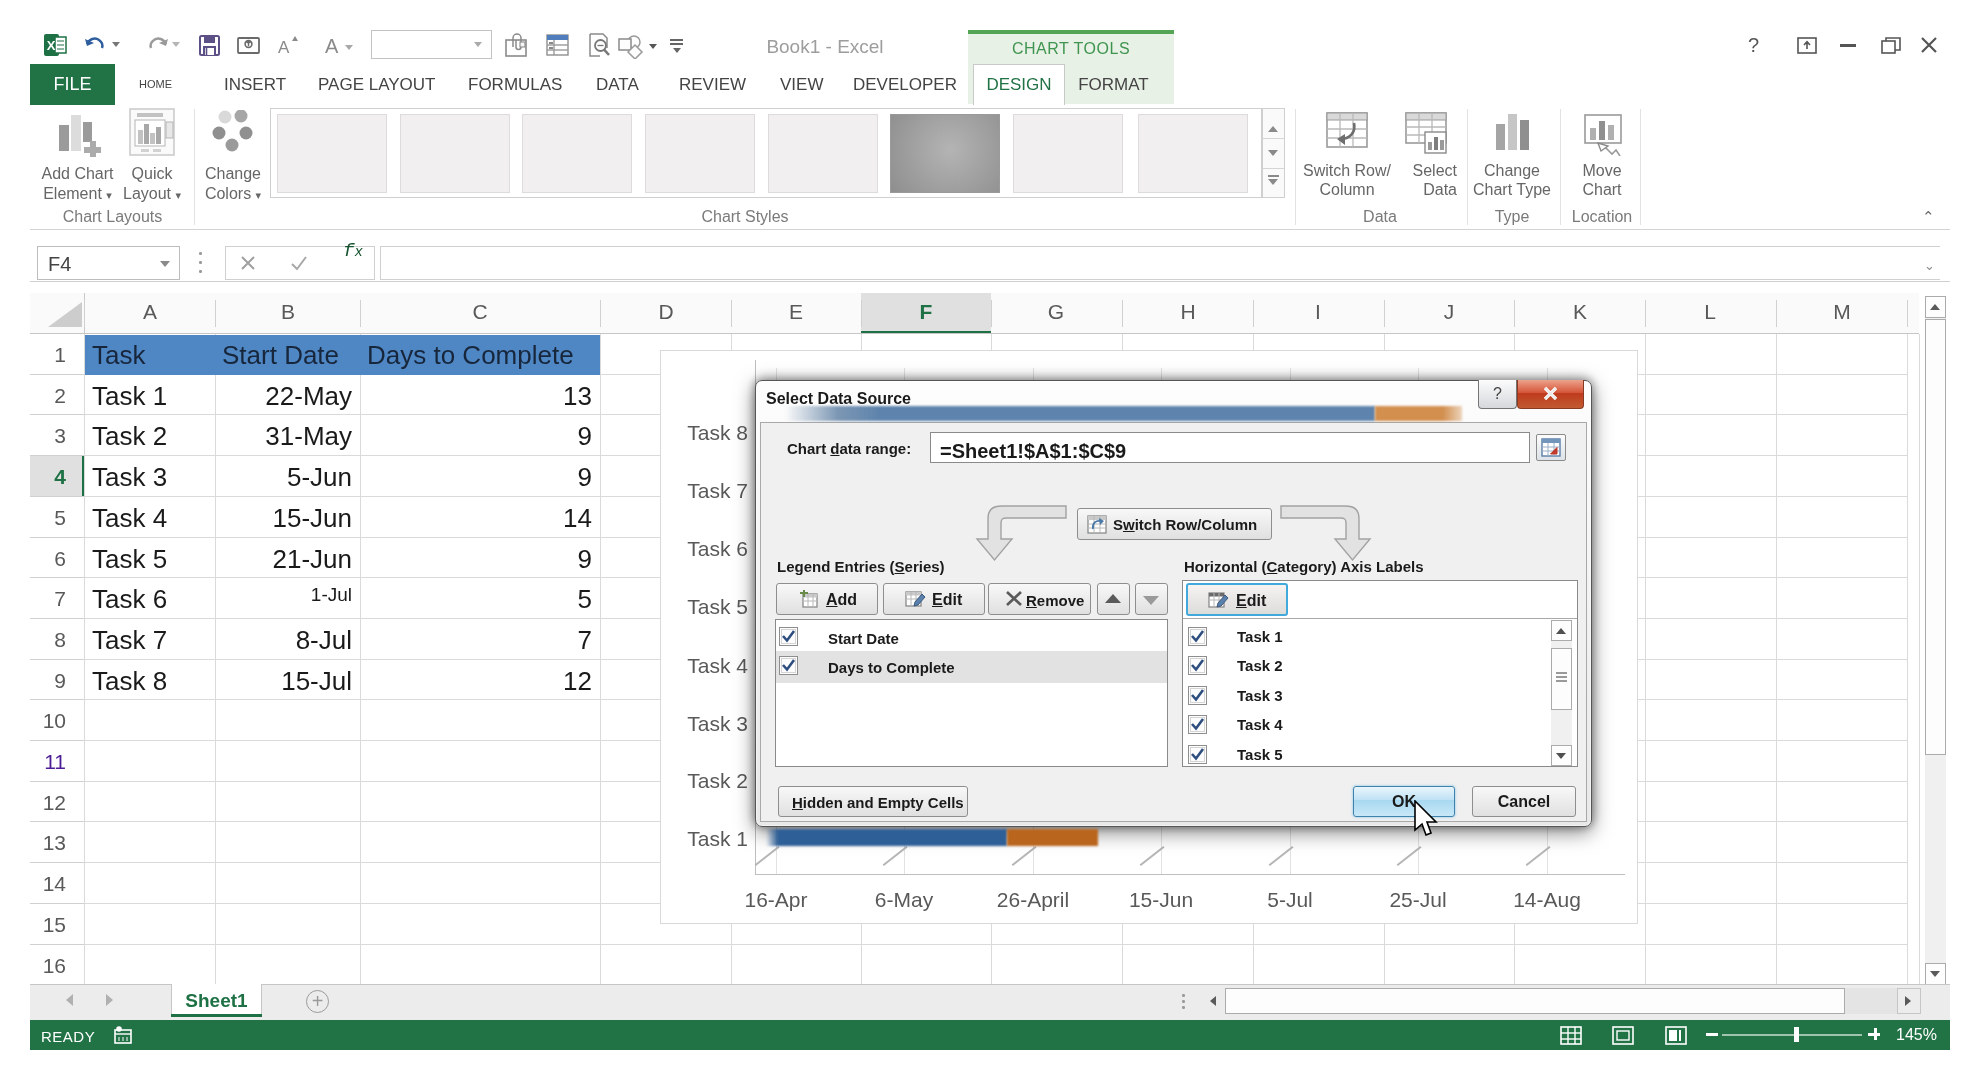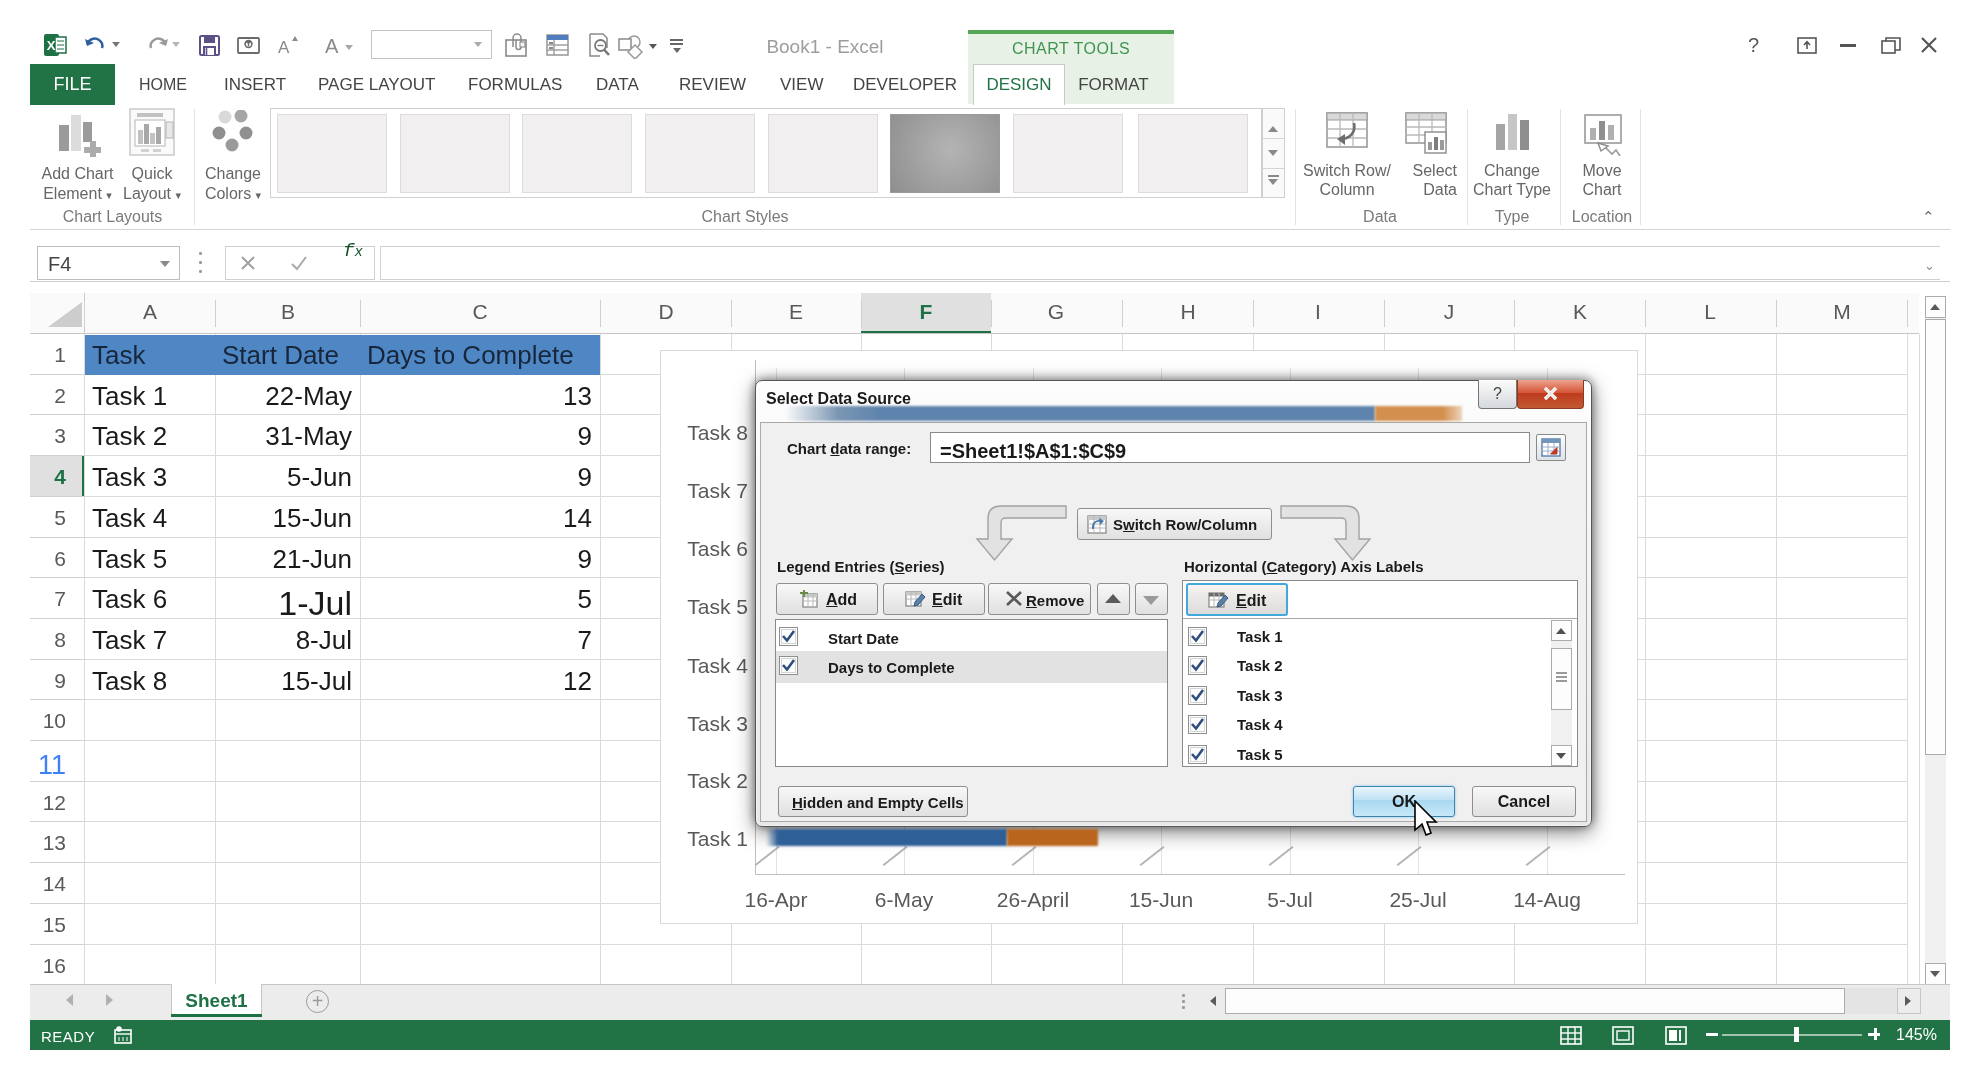--- a/index.html
+++ b/index.html
@@ -89,21 +89,21 @@
 <path d="M5 4 L5 1 L19 1 L19 13 L14 13" fill="none" stroke="#555" stroke-width="1.6"></path>
   </svg>
 <svg class="a" style="left:1920px;top:36px" width="18" height="18" viewBox="0 0 18 18">
 <path d="M2 2 L16 16 M16 2 L2 16" stroke="#555" stroke-width="2.2"></path>
   </svg>
 <div class="a" style="left:30px;top:64px;width:1920px;height:41px;background:#fff;"></div>
 <div class="a" style="left:968px;top:30px;width:206px;height:4px;background:#55a556;"></div>
 <div class="a" style="left:968px;top:34px;width:206px;height:70px;background:#e8f1e5;"></div>
 <div class="a" style="left:968px;top:40px;width:206px;text-align:center;font-size:16px;letter-spacing:0.5px;color:#3f9550;">CHART TOOLS</div>
 <div class="a" style="left:30px;top:64px;width:85px;height:41px;background:#217346;color:#fff;font-size:18px;text-align:center;line-height:41px;">FILE</div>
-<div class="a" style="left:139px;top:64px;height:41px;line-height:41px;font-size:16px;color:#444;">HOME</div>
+<div class="a" style="left:139px;top:64px;height:41px;line-height:41px;font-size:11px;color:#444;">HOME</div>
 <div class="a" style="left:224px;top:64px;height:41px;line-height:41px;font-size:17px;color:#444;">INSERT</div>
 <div class="a" style="left:318px;top:64px;height:41px;line-height:41px;font-size:17px;color:#444;">PAGE LAYOUT</div>
 <div class="a" style="left:468px;top:64px;height:41px;line-height:41px;font-size:17px;color:#444;">FORMULAS</div>
 <div class="a" style="left:596px;top:64px;height:41px;line-height:41px;font-size:17px;color:#444;">DATA</div>
 <div class="a" style="left:679px;top:64px;height:41px;line-height:41px;font-size:17px;color:#444;">REVIEW</div>
 <div class="a" style="left:780px;top:64px;height:41px;line-height:41px;font-size:17px;color:#444;">VIEW</div>
 <div class="a" style="left:853px;top:64px;height:41px;line-height:41px;font-size:17px;color:#444;">DEVELOPER</div>
 <div class="a" style="left:973px;top:64px;width:92px;height:41px;background:#fff;border:1px solid #c9c9c9;border-bottom:none;"></div>
 <div class="a" style="left:973px;top:64px;width:92px;height:41px;line-height:41px;text-align:center;font-size:17px;color:#217346;">DESIGN</div>
 <div class="a" style="left:1065px;top:64px;width:97px;height:41px;line-height:41px;text-align:center;font-size:17px;color:#444;">FORMAT</div>
@@ -296,21 +296,21 @@
 <div class="a" style="left:30px;top:546.5px;width:36px;text-align:right;font-size:21px;color:#595959;">6</div>
 <div class="a" style="left:30px;top:577.2px;width:54px;height:1px;background:#d0d0d0;"></div>
 <div class="a" style="left:30px;top:587.2px;width:36px;text-align:right;font-size:21px;color:#595959;">7</div>
 <div class="a" style="left:30px;top:617.9px;width:54px;height:1px;background:#d0d0d0;"></div>
 <div class="a" style="left:30px;top:627.9px;width:36px;text-align:right;font-size:21px;color:#595959;">8</div>
 <div class="a" style="left:30px;top:658.6px;width:54px;height:1px;background:#d0d0d0;"></div>
 <div class="a" style="left:30px;top:668.6px;width:36px;text-align:right;font-size:21px;color:#595959;">9</div>
 <div class="a" style="left:30px;top:699.3px;width:54px;height:1px;background:#d0d0d0;"></div>
 <div class="a" style="left:30px;top:709.3px;width:36px;text-align:right;font-size:21px;color:#595959;">10</div>
 <div class="a" style="left:30px;top:740.0px;width:54px;height:1px;background:#d0d0d0;"></div>
-<div class="a" style="left:30px;top:750.0px;width:36px;text-align:right;font-size:27px;color:#3b82f6;">11</div>
+<div class="a" style="left:30px;top:750.0px;width:36px;text-align:right;font-size:21px;color:#4c1d95;">11</div>
 <div class="a" style="left:30px;top:780.7px;width:54px;height:1px;background:#d0d0d0;"></div>
 <div class="a" style="left:30px;top:790.7px;width:36px;text-align:right;font-size:21px;color:#595959;">12</div>
 <div class="a" style="left:30px;top:821.4px;width:54px;height:1px;background:#d0d0d0;"></div>
 <div class="a" style="left:30px;top:831.4px;width:36px;text-align:right;font-size:21px;color:#595959;">13</div>
 <div class="a" style="left:30px;top:862.1px;width:54px;height:1px;background:#d0d0d0;"></div>
 <div class="a" style="left:30px;top:872.1px;width:36px;text-align:right;font-size:21px;color:#595959;">14</div>
 <div class="a" style="left:30px;top:902.8px;width:54px;height:1px;background:#d0d0d0;"></div>
 <div class="a" style="left:30px;top:912.8px;width:36px;text-align:right;font-size:21px;color:#595959;">15</div>
 <div class="a" style="left:30px;top:943.5px;width:54px;height:1px;background:#d0d0d0;"></div>
 <div class="a" style="left:30px;top:953.5px;width:36px;text-align:right;font-size:21px;color:#595959;">16</div>
@@ -328,21 +328,21 @@
 <div class="a" style="left:92px;top:462.1px;font-size:26px;color:#1a1a1a;">Task 3</div>
 <div class="a" style="left:215px;top:462.1px;width:137px;text-align:right;font-size:26px;color:#1a1a1a;">5-Jun</div>
 <div class="a" style="left:360px;top:462.1px;width:232px;text-align:right;font-size:26px;color:#1a1a1a;">9</div>
 <div class="a" style="left:92px;top:502.8px;font-size:26px;color:#1a1a1a;">Task 4</div>
 <div class="a" style="left:215px;top:502.8px;width:137px;text-align:right;font-size:26px;color:#1a1a1a;">15-Jun</div>
 <div class="a" style="left:360px;top:502.8px;width:232px;text-align:right;font-size:26px;color:#1a1a1a;">14</div>
 <div class="a" style="left:92px;top:543.5px;font-size:26px;color:#1a1a1a;">Task 5</div>
 <div class="a" style="left:215px;top:543.5px;width:137px;text-align:right;font-size:26px;color:#1a1a1a;">21-Jun</div>
 <div class="a" style="left:360px;top:543.5px;width:232px;text-align:right;font-size:26px;color:#1a1a1a;">9</div>
 <div class="a" style="left:92px;top:584.2px;font-size:26px;color:#1a1a1a;">Task 6</div>
-<div class="a" style="left:215px;top:584.2px;width:137px;text-align:right;font-size:34px;color:#1a1a1a;">1-Jul</div>
+<div class="a" style="left:215px;top:584.2px;width:137px;text-align:right;font-size:19px;color:#1a1a1a;">1-Jul</div>
 <div class="a" style="left:360px;top:584.2px;width:232px;text-align:right;font-size:26px;color:#1a1a1a;">5</div>
 <div class="a" style="left:92px;top:624.9px;font-size:26px;color:#1a1a1a;">Task 7</div>
 <div class="a" style="left:215px;top:624.9px;width:137px;text-align:right;font-size:26px;color:#1a1a1a;">8-Jul</div>
 <div class="a" style="left:360px;top:624.9px;width:232px;text-align:right;font-size:26px;color:#1a1a1a;">7</div>
 <div class="a" style="left:92px;top:665.6px;font-size:26px;color:#1a1a1a;">Task 8</div>
 <div class="a" style="left:215px;top:665.6px;width:137px;text-align:right;font-size:26px;color:#1a1a1a;">15-Jul</div>
 <div class="a" style="left:360px;top:665.6px;width:232px;text-align:right;font-size:26px;color:#1a1a1a;">12</div>
 <div class="a" style="left:660px;top:350px;width:978px;height:574px;background:#fff;border:1px solid #d9d9d9;"></div>
 <div class="a" style="left:776px;top:368px;width:1px;height:507px;background:#e2e2e2;"></div>
 <div class="a" style="left:904px;top:368px;width:1px;height:507px;background:#e2e2e2;"></div>

